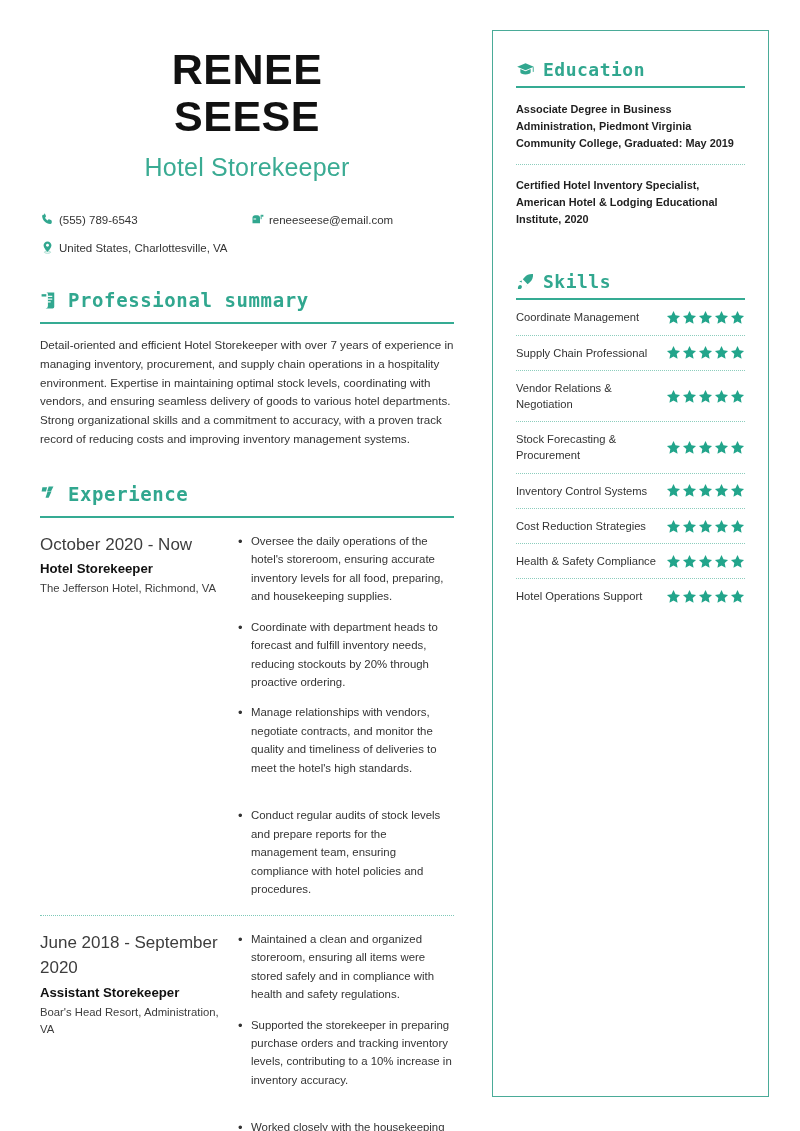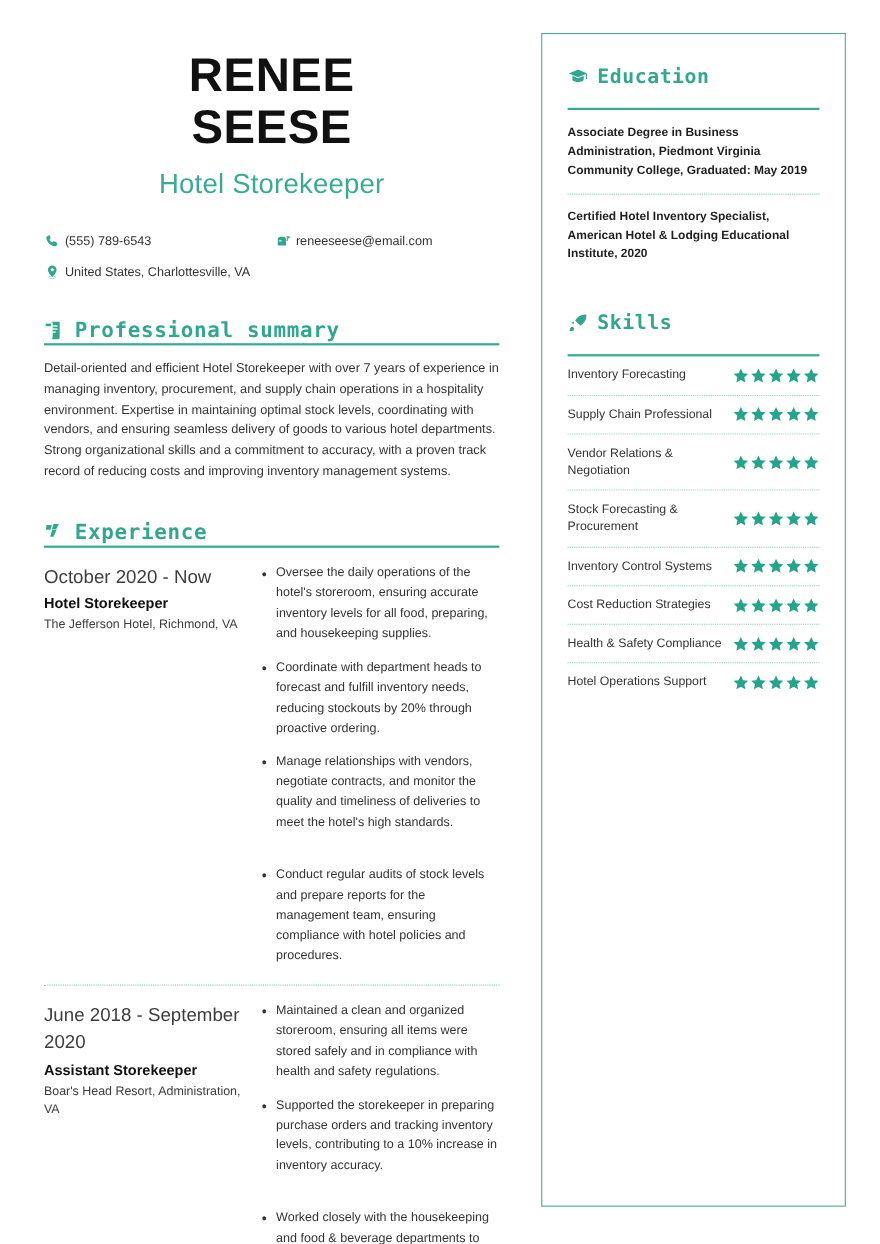--- a/index.html
+++ b/index.html
@@ -44,21 +44,21 @@
     row-gap: 13px;
   }
   .contact-item { display: flex; align-items: center; gap: 4px; }
   .contact-item .ci-icon { width: 15px; height: 15px; flex: 0 0 15px; display: block; }
   .contact-item .ci-text { font-size: 11.5px; color: #333; white-space: nowrap; }
 
   
   .section { margin-top: 34px; }
   .sec-head {
     display: flex; align-items: center; gap: 9px;
-    padding-bottom: 1px;
+    padding-bottom: 11px;
   }
   .sec-head .sh-icon { width: 19px; height: 19px; flex: 0 0 19px; display: block; }
   .sec-head .sh-title {
     font-family: "DejaVu Sans Mono", monospace;
     font-size: 19px;
     font-weight: 700;
     color: #31a78f;
     letter-spacing: 0.6px;
   }
   .sec-rule { height: 2px; background: #35ab93; width: 100%; }
@@ -101,21 +101,21 @@
 
   
   .sidebar {
     position: absolute;
     left: 492px; top: 30px;
     width: 277px; height: 1067px;
     border: 1.5px solid #4aab98;
     padding: 28px 23px 20px 23px;
   }
   .sb-section + .sb-section { margin-top: 32px; }
-  .sb-head { display: flex; align-items: center; gap: 8px; padding-bottom: 18px; }
+  .sb-head { display: flex; align-items: center; gap: 8px; padding-bottom: 6px; }
   .sb-head .sh-icon { width: 19px; height: 19px; flex: 0 0 19px; display: block; }
   .sb-head .sh-title {
     font-family: "DejaVu Sans Mono", monospace;
     font-size: 18px; font-weight: 700;
     color: #31a78f; letter-spacing: 0.5px;
   }
   .sb-rule { height: 2px; background: #35ab93; width: 100%; }
 
   .edu-item {
     font-size: 10.9px;
@@ -282,21 +282,21 @@
             <path fill="#31a78f" d="M7.2 10.6L4 12l3.4 1.2L7.2 10.6z"></path>
             <path fill="#31a78f" d="M13.4 16.8L12 20l1.2-3.4 .2 .2z"></path>
             <path fill="#31a78f" d="M2.5 21.5c1.6.3 3.4-.2 4.3-1.1.9-.9.9-2.3 0-3.2-.9-.9-2.3-.9-3.2 0-.9.9-1.4 2.7-1.1 4.3z"></path>
           </svg>
         </span>
         <span class="sh-title">Skills</span>
       </div>
       <div class="sb-rule"></div>
 
       <div class="skill-row">
-        <span class="skill-name">Inventory Forecasting</span>
+        <span class="skill-name">Coordinate Management</span>
         <span class="stars">
             <svg class="star" viewBox="0 0 24 24" width="15" height="15">
               <path fill="#22a58b" d="M12 1.6l3.2 6.9 7.3.9-5.4 5.1 1.4 7.4L12 18.2 5.5 21.9l1.4-7.4L1.5 9.4l7.3-.9z"></path>
             </svg>
             <svg class="star" viewBox="0 0 24 24" width="15" height="15">
               <path fill="#22a58b" d="M12 1.6l3.2 6.9 7.3.9-5.4 5.1 1.4 7.4L12 18.2 5.5 21.9l1.4-7.4L1.5 9.4l7.3-.9z"></path>
             </svg>
             <svg class="star" viewBox="0 0 24 24" width="15" height="15">
               <path fill="#22a58b" d="M12 1.6l3.2 6.9 7.3.9-5.4 5.1 1.4 7.4L12 18.2 5.5 21.9l1.4-7.4L1.5 9.4l7.3-.9z"></path>
             </svg>

